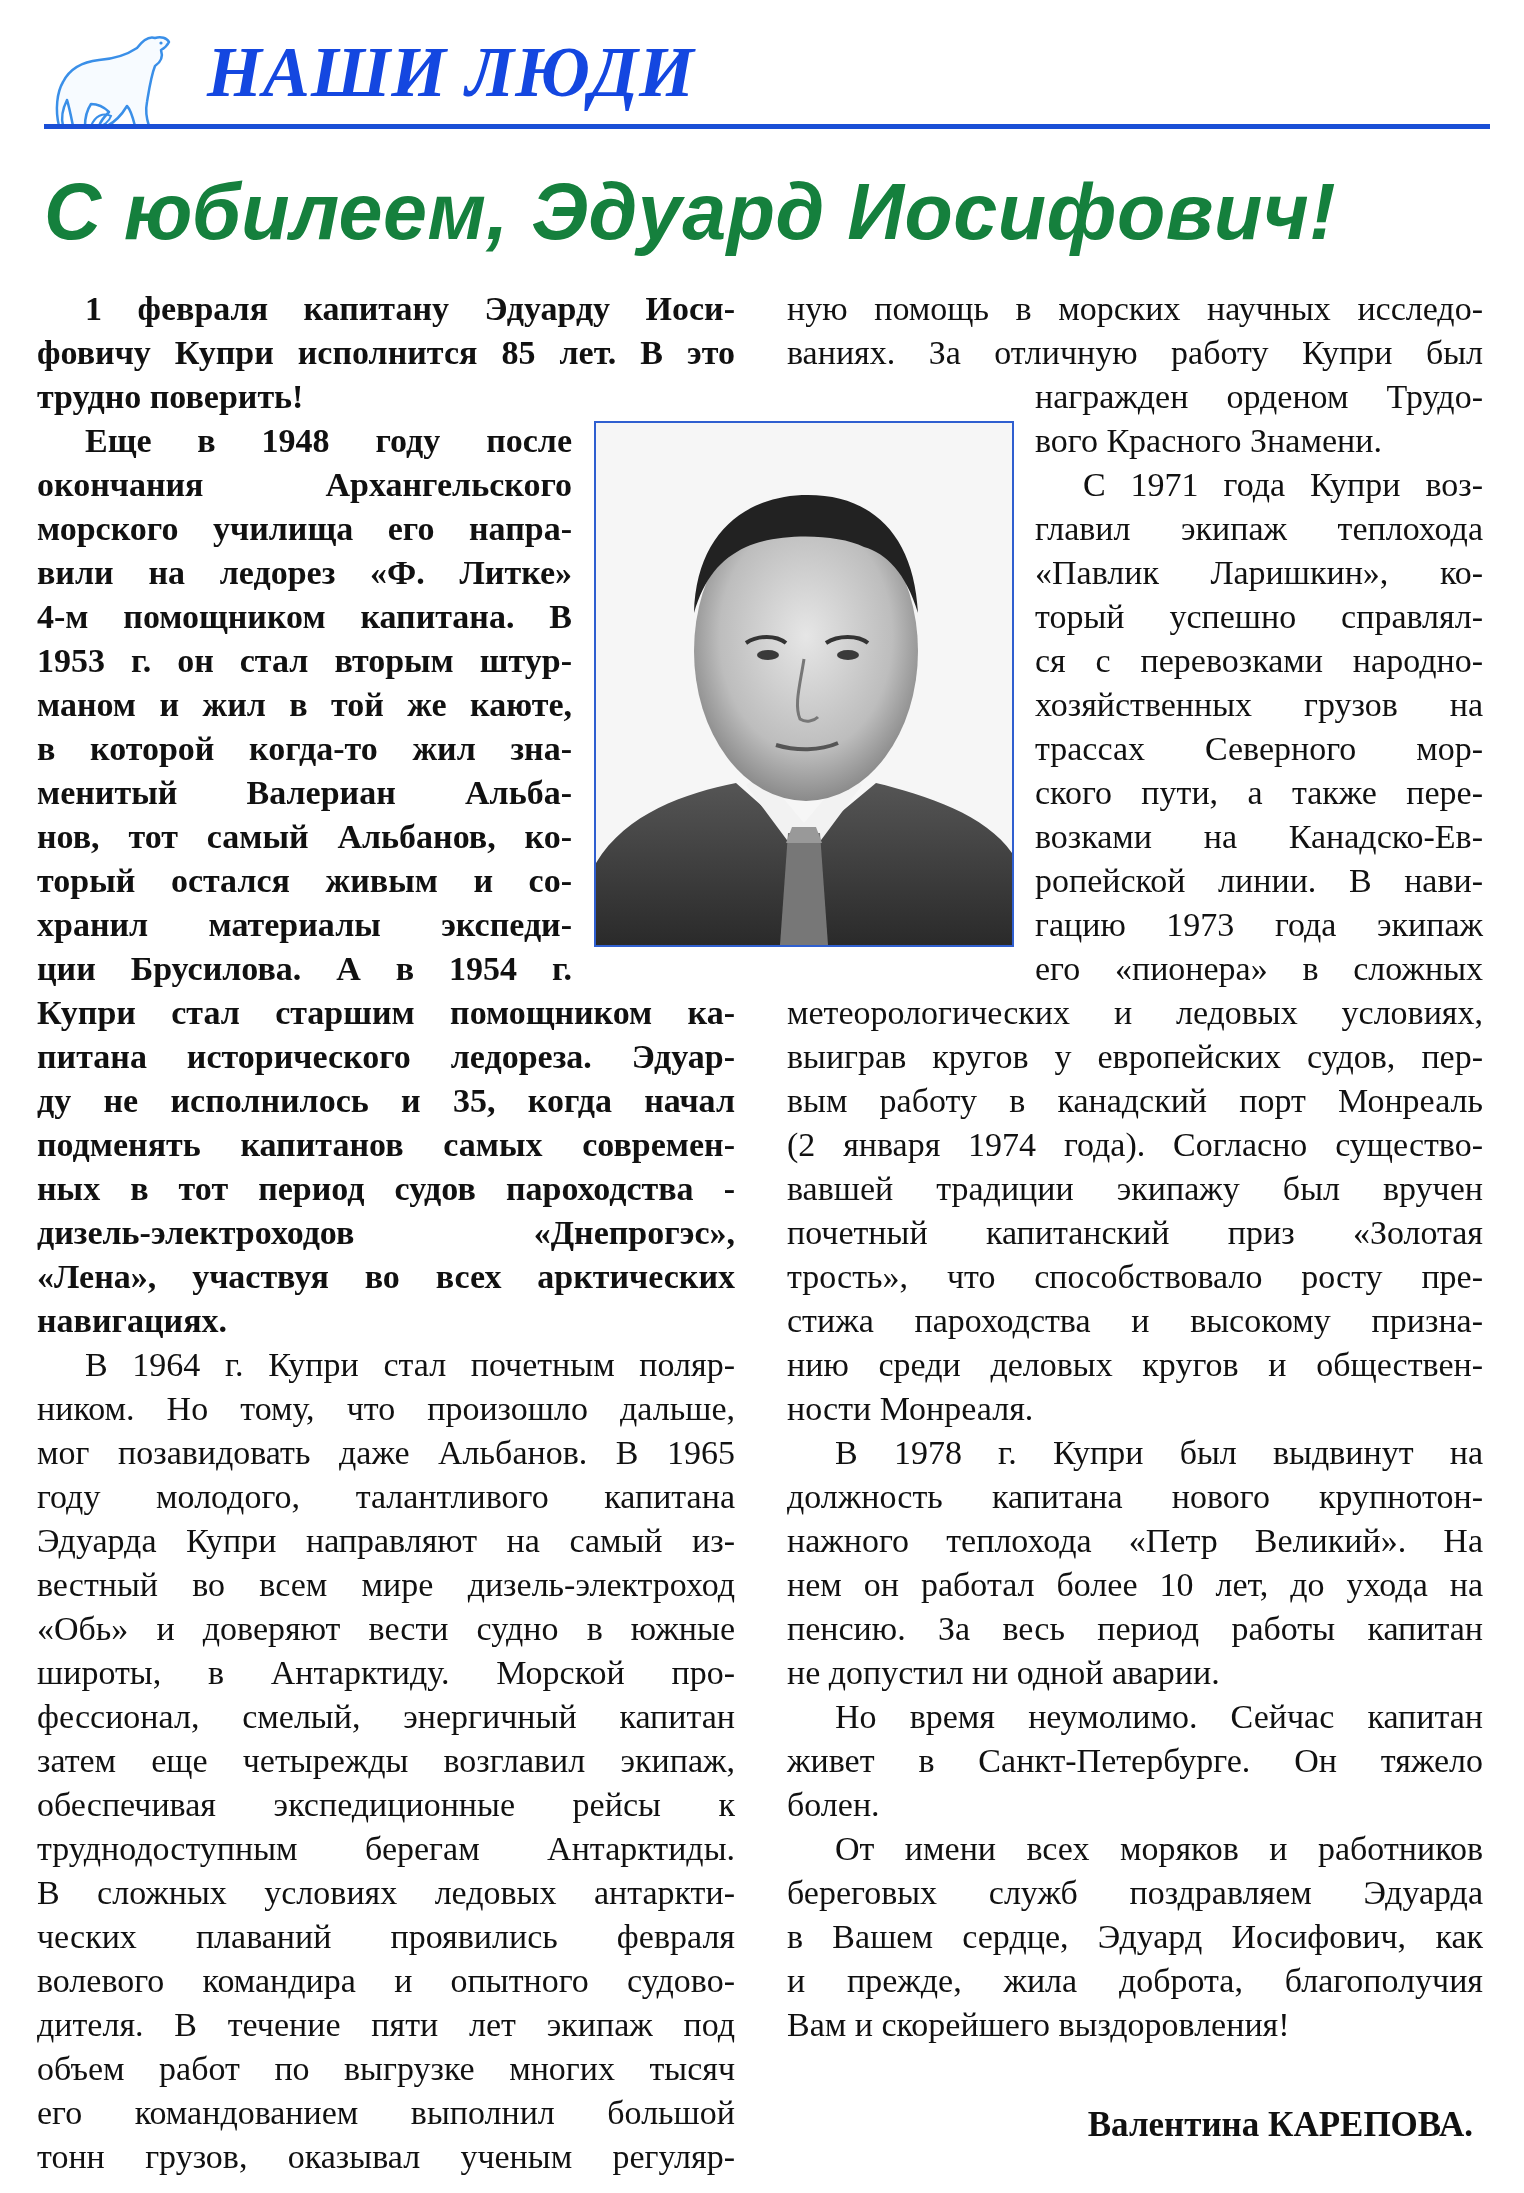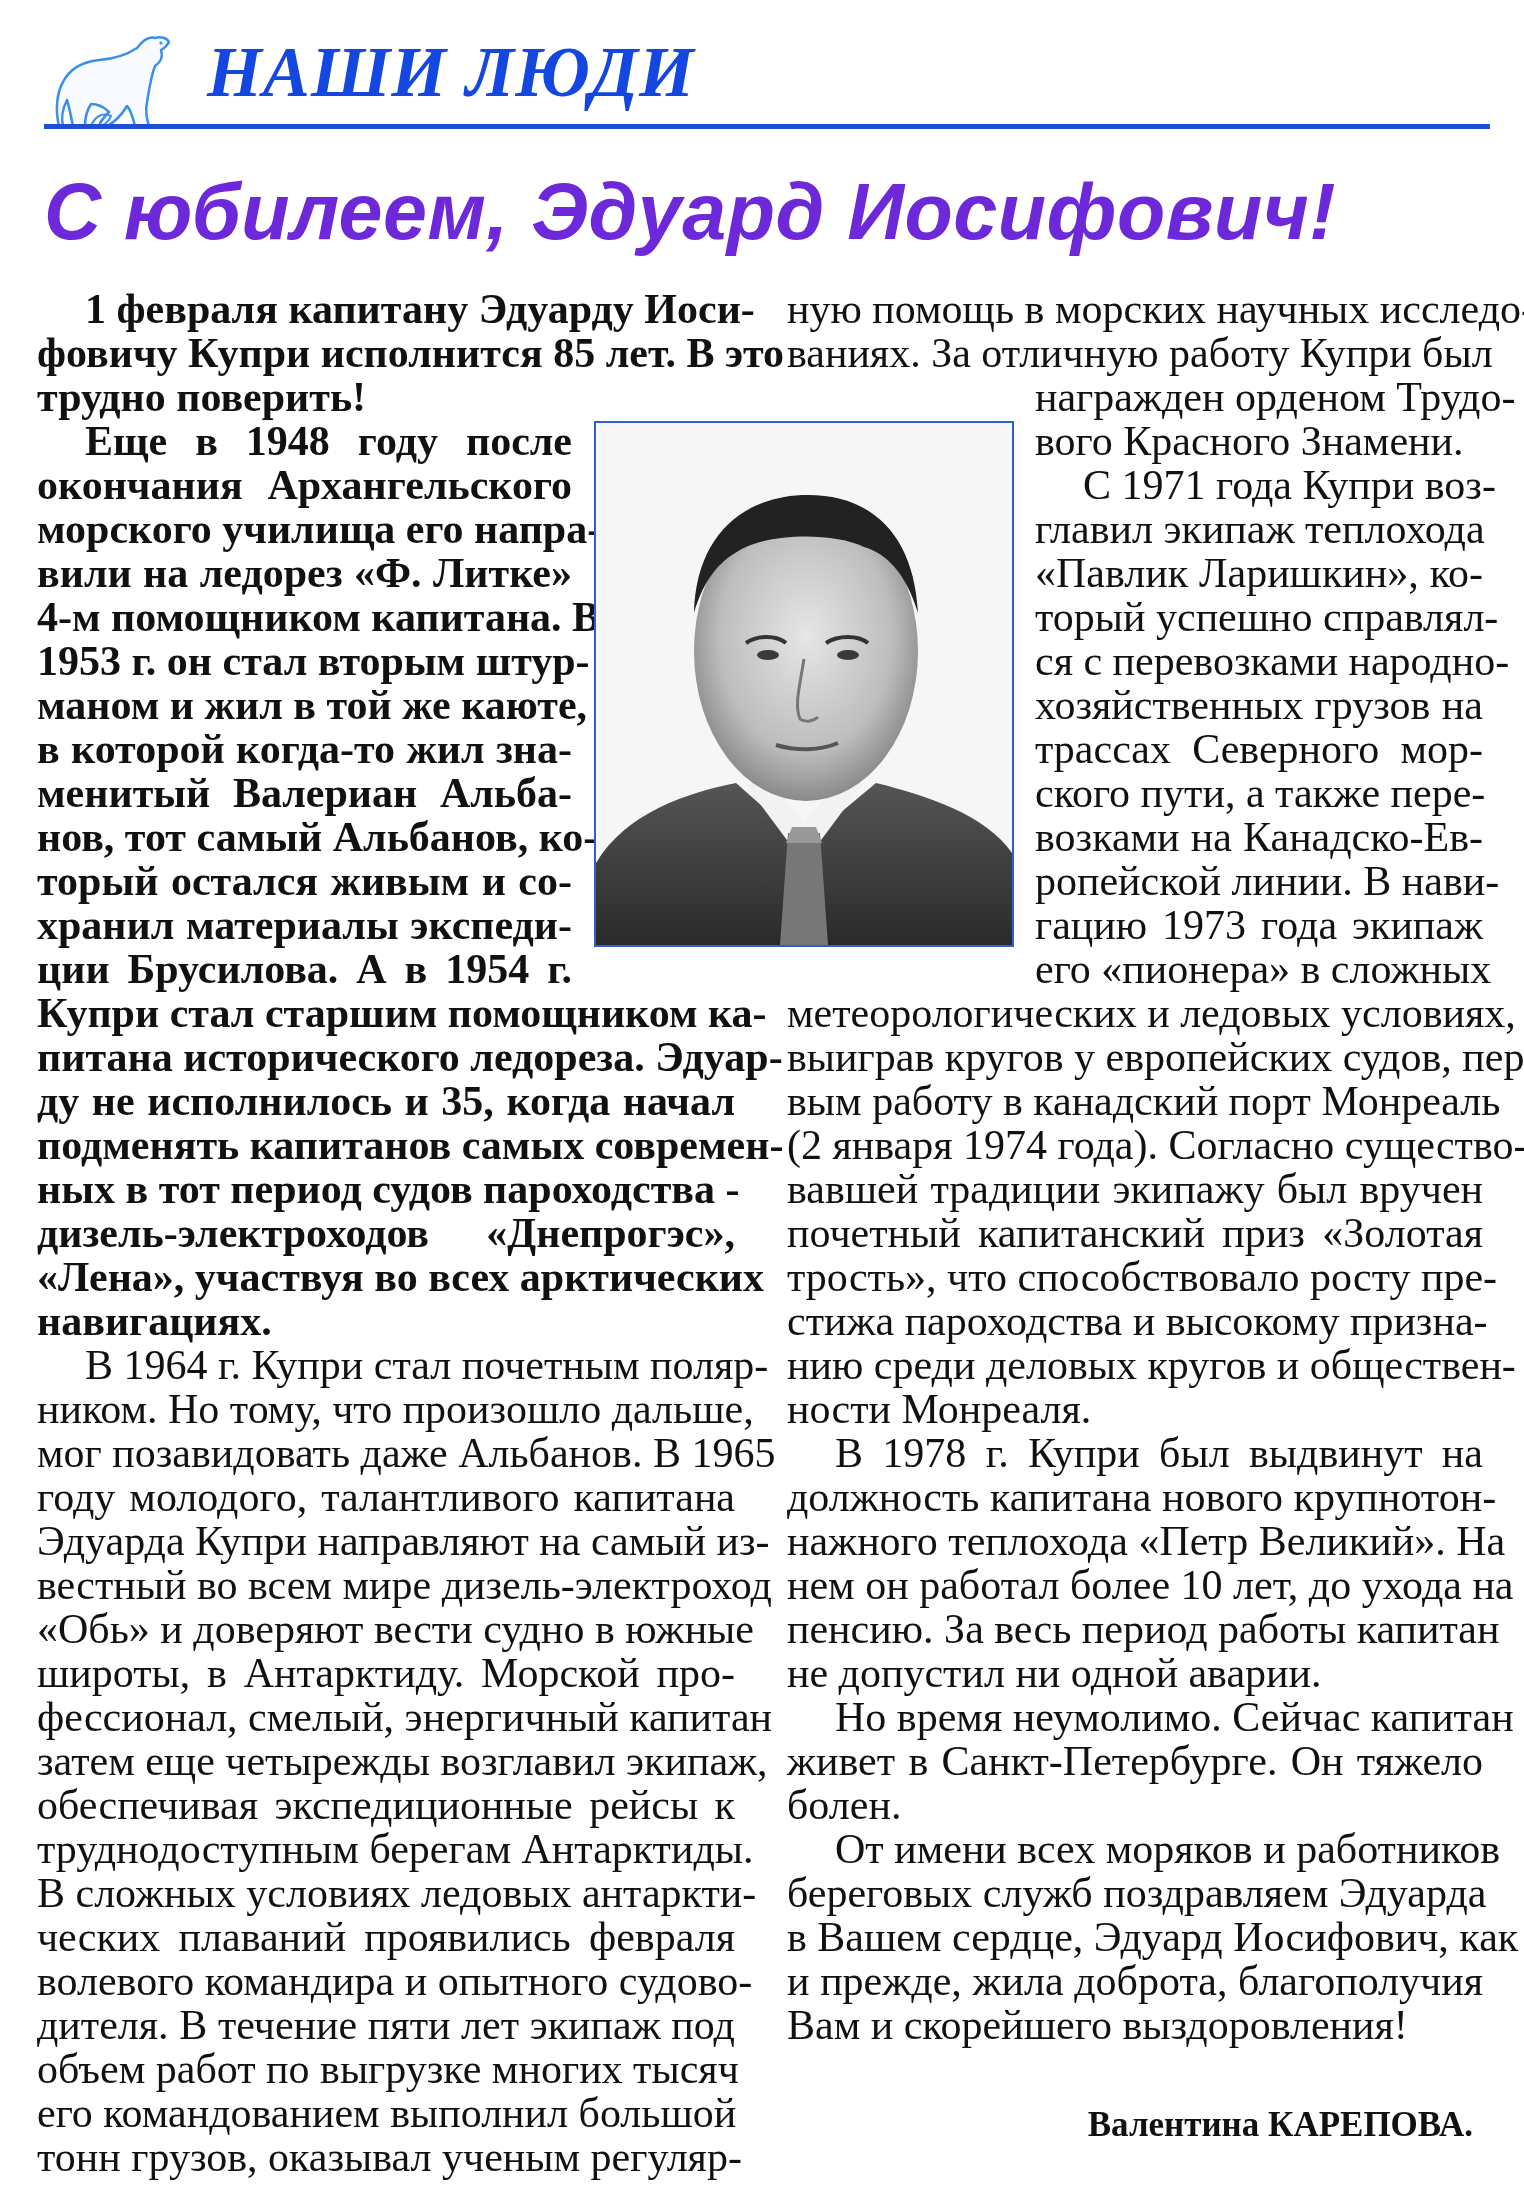--- a/index.html
+++ b/index.html
@@ -10,24 +10,24 @@
   .logo { position: absolute; left: 44px; top: 30px; width: 130px; height: 100px; }
   .section-title { position: absolute; left: 200px; top: 32px;
          font-family: "Liberation Serif", serif; font-weight: bold; font-style: italic;
          font-size: 72px; line-height: 80px; color: #1447e0; letter-spacing: 1px;
          transform: scaleX(0.98); transform-origin: left; }
   .header-rule { position: absolute; left: 37px; top: 124px; width: 1446px; height: 5px;
          background: #1a4fd6; }
 
   .headline { position: absolute; left: 44px; top: 162px; width: 1440px;
          font-family: "Liberation Sans", sans-serif; font-weight: bold; font-style: italic;
-         font-size: 79px; line-height: 100px; color: #6d28d9; white-space: nowrap;
+         font-size: 79px; line-height: 100px; color: #15803d; white-space: nowrap;
          letter-spacing: 0.5px; }
 
-  .col { position: absolute; font-size: 42px; line-height: 44px; text-align: justify; }
+  .col { position: absolute; font-size: 34px; line-height: 44px; text-align: justify; }
   .col .line { display: block; height: 44px; white-space: nowrap; text-align-last: justify; }
   .col .line.last { text-align-last: left; }
   .bold { font-weight: bold; }
   .indent { padding-left: 48px; }
 
   .left-col { left: 37px; top: 287px; width: 698px; }
   .left-narrow { width: 535px; }
 
   .right-col { left: 787px; top: 287px; width: 696px; }
 

